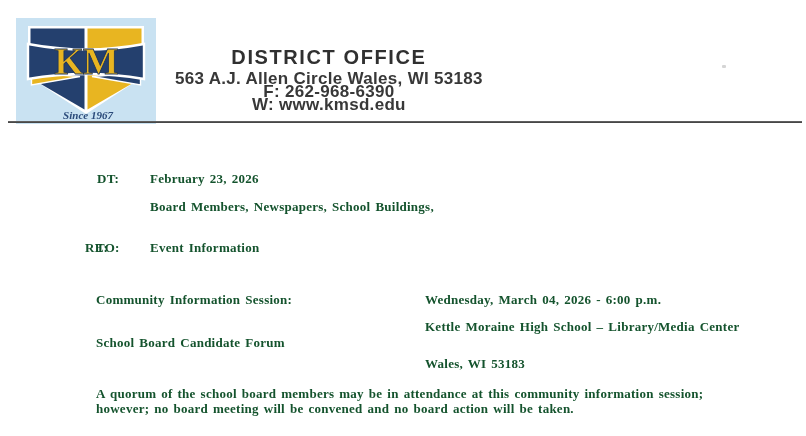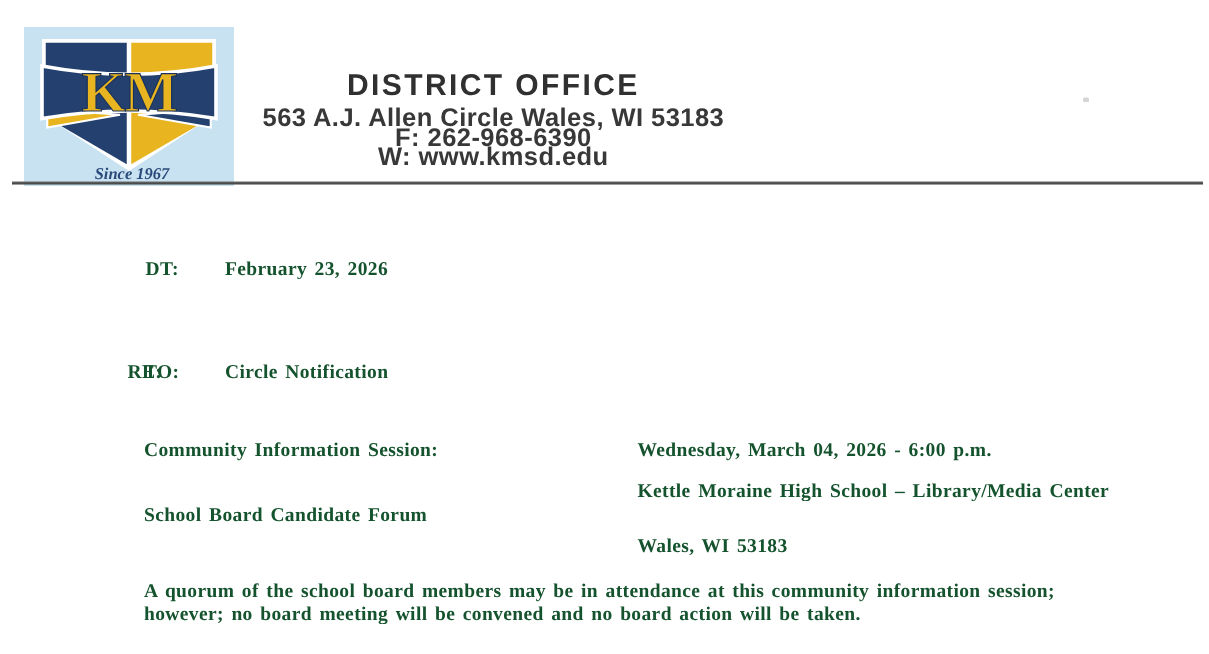--- a/index.html
+++ b/index.html
@@ -130,23 +130,24 @@
     <div class="office-line">W: www.kmsd.edu</div>
   </div>
 
   <div class="header-divider"></div>
   <div class="scan-artifact"></div>
 
   <div class="doc-text" style="left:97px;  top:171px;">DT:</div>
   <div class="doc-text" style="left:150px; top:171px;">February 23, 2026</div>
 
   <div class="doc-text" style="left:96px;  top:199px;margin-top:41px;">TO:</div>
+  <div class="doc-text" style="left:150px; top:199px;">Board Members, Newspapers, School Buildings,</div>
 
   <div class="doc-text" style="left:85px;  top:240px;">RE:</div>
-  <div class="doc-text" style="left:150px; top:240px;">Circle Notification</div>
+  <div class="doc-text" style="left:150px; top:240px;">Event Information</div>
 
   <div class="doc-text" style="left:96px;  top:292px;">Community Information Session:</div>
   <div class="doc-text" style="left:96px;  top:307px;margin-top:28px;">School Board Candidate Forum</div>
 
   <div class="doc-text" style="left:425px; top:292px;">Wednesday, March 04, 2026 - 6:00 p.m.</div>
   <div class="doc-text" style="left:425px; top:319px;">Kettle Moraine High School – Library/Media Center</div>
   <div class="doc-text" style="left:425px; top:337px;margin-top:19px;">Wales, WI 53183</div>
 
   <div class="doc-text" style="left:96px; top:386px;">A quorum of the school board members may be in attendance at this community information session;</div>
   <div class="doc-text" style="left:96px; top:401px;">however; no board meeting will be convened and no board action will be taken.</div>

